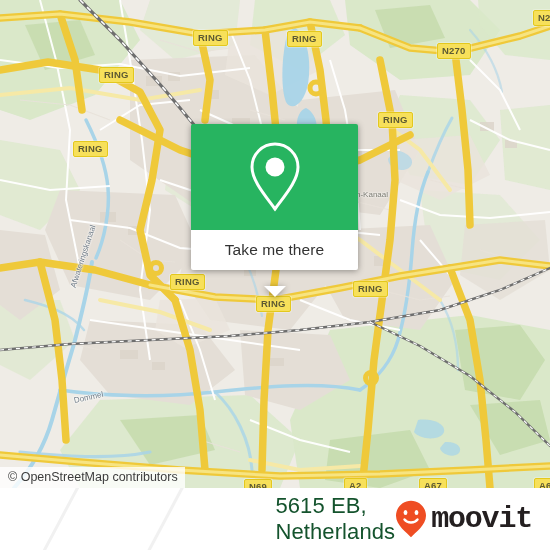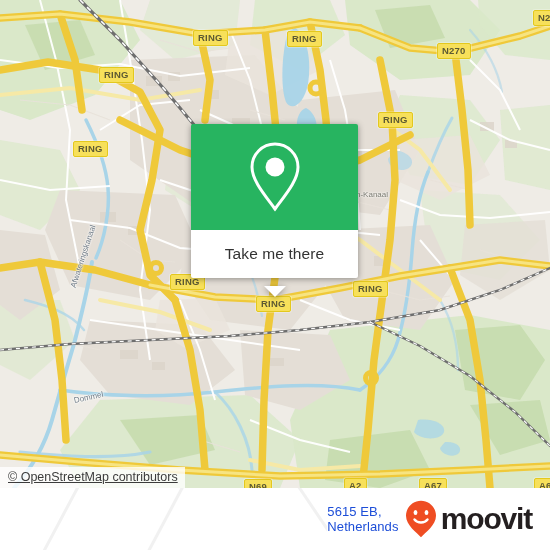--- a/index.html
+++ b/index.html
@@ -49,37 +49,36 @@
   }
 
   
   .attrib{
     position:absolute;left:0;top:467px;
     background:rgba(255,255,255,.80);
     color:#3c3c3c;font-size:12.5px;line-height:21px;
     padding:0 7px 0 8px;
     white-space:nowrap;
     z-index:40;
-    text-decoration:underline;
   }
 
   
   .callout{
     position:absolute;left:191px;top:124px;width:167px;
     z-index:60;
     filter:drop-shadow(0 1px 3px rgba(0,0,0,.38));
   }
   .callout-top{
     background:#27b460;height:106px;width:100%;
     border-top-left-radius:2px;border-top-right-radius:2px;
     display:flex;align-items:center;justify-content:center;
   }
   .pin-icon{display:block;}
   .callout-bottom{
-    background:#ffffff;height:48px;width:100%;
+    background:#ffffff;height:40px;width:100%;
     display:flex;align-items:center;justify-content:center;
     border-bottom-left-radius:2px;border-bottom-right-radius:2px;
   }
   .callout-label{
     color:#333333;font-size:15.5px;letter-spacing:.1px;
     font-family:"Liberation Sans","DejaVu Sans",sans-serif;
   }
   .callout-tip{
     position:absolute;left:50%;top:162px;margin-left:-11px;
     width:0;height:0;
@@ -90,27 +89,27 @@
 
   
   .footer{
     position:absolute;left:0;top:488px;width:550px;height:62px;
     background:#ffffff;
     display:flex;align-items:center;justify-content:space-between;
     padding:0 18px 0 20px;box-sizing:border-box;
     z-index:70;
   }
   .footer-title{
-    color:#1d4ed8;font-size:13px;letter-spacing:.1px;
+    color:#14532d;font-size:22px;letter-spacing:.1px;
     font-family:"Liberation Sans","DejaVu Sans",sans-serif;
   }
   .brand{display:flex;align-items:center;gap:4px;}
   .brand-word{
     color:#241f20;font-size:30px;font-weight:bold;letter-spacing:-1.2px;
-    font-family:Liberation Sans, sans-serif;
+    font-family:Liberation Mono, monospace;
     line-height:30px;
   }
   
   .footer-wm{
     position:absolute;left:0;top:0;width:100%;height:100%;
     overflow:hidden;pointer-events:none;z-index:0;
   }
   .footer-wm i{
     position:absolute;background:#f1f1f1;width:3px;height:200px;
     transform-origin:center;

